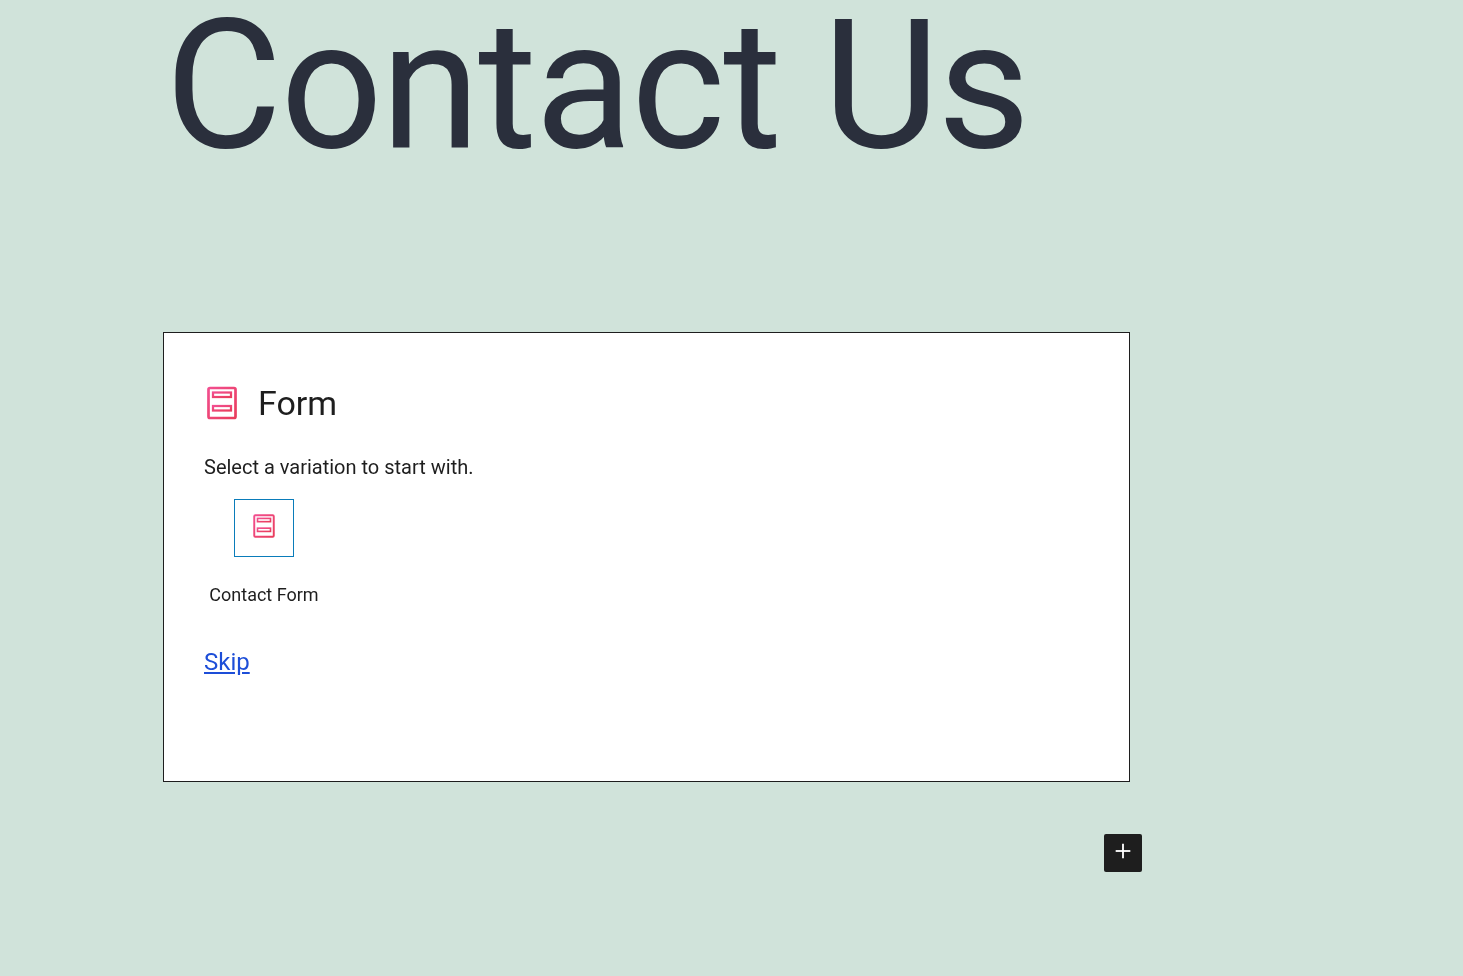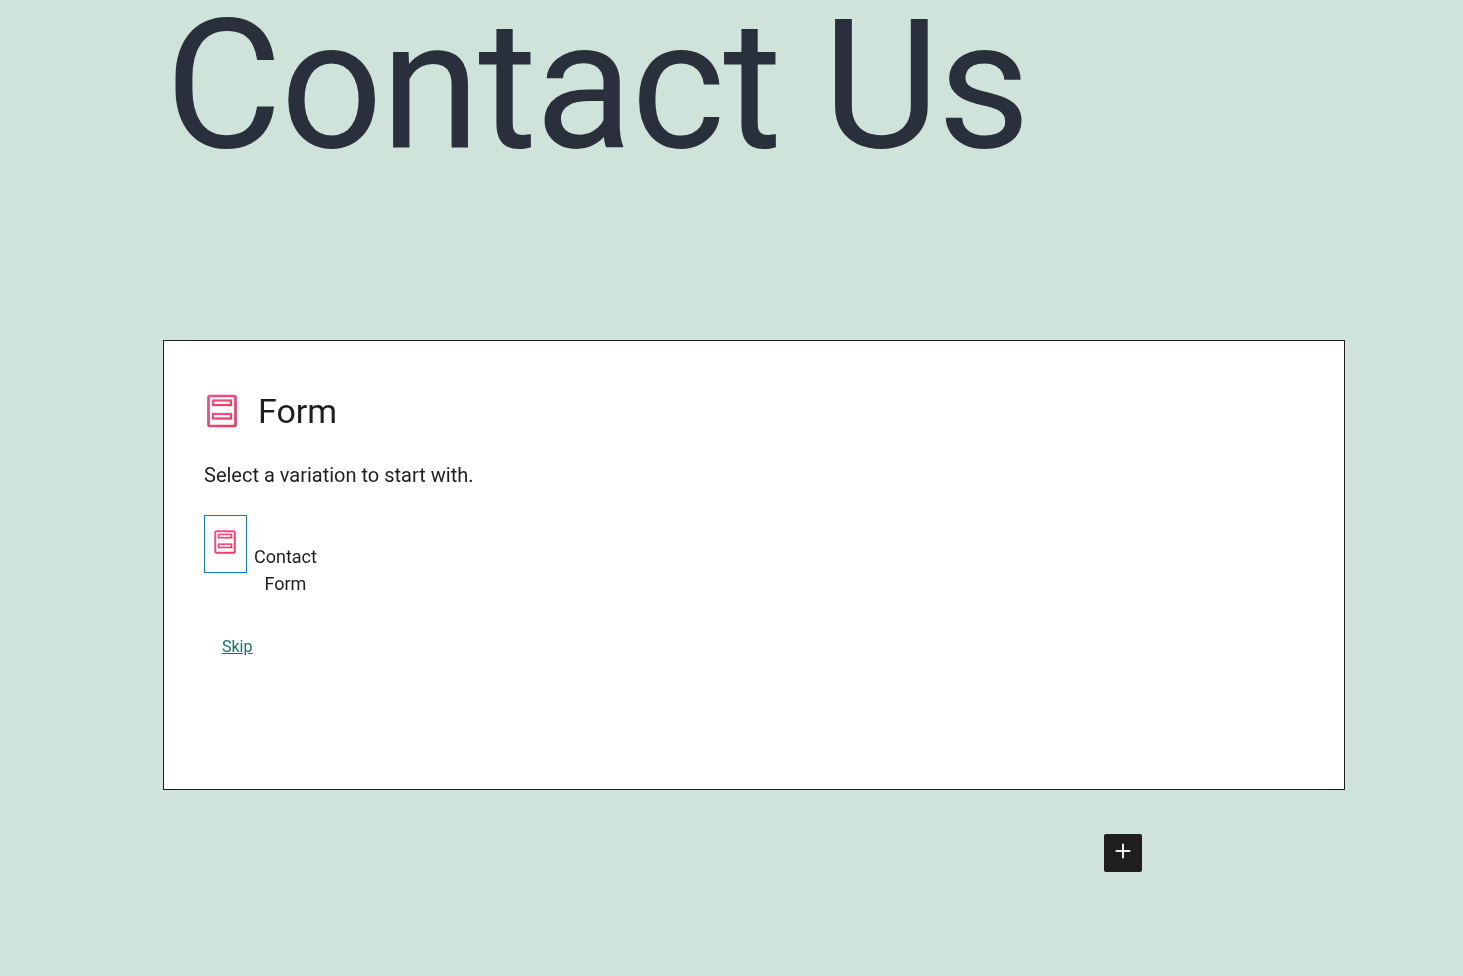--- a/index.html
+++ b/index.html
@@ -20,22 +20,22 @@
       font-weight: 400;
       color: #2a2f3c;
       position: absolute;
       left: 165px;
       top: -20px;
       letter-spacing: -2px;
     }
     .block-placeholder {
       position: absolute;
       left: 163px;
-      top: 340px;
-      width: 1182px;
+      top: 332px;
+      width: 967px;
       height: 450px;
       background-color: #ffffff;
       border: 1px solid #1e1e1e;
       padding: 50px 40px 40px 40px;
     }
     .block-header {
       display: flex;
       align-items: center;
       gap: 18px;
       margin-bottom: 32px;
@@ -45,31 +45,31 @@
       height: 36px;
     }
     .block-title {
       font-size: 34px;
       font-weight: 400;
       color: #1e1e1e;
     }
     .block-description {
       font-size: 20px;
       color: #1e1e1e;
-      margin-bottom: 28px;
+      margin-bottom: 20px;
     }
     .variations {
       display: flex;
       gap: 30px;
       margin-bottom: 40px;
     }
     .variation-item {
       display: flex;
-      flex-direction: row;
-      align-items: flex-end;
+      flex-direction: column;
+      align-items: center;
       width: 120px;
       cursor: pointer;
     }
     .variation-box {
       width: 60px;
       height: 58px;
       border: 1px solid #0a7cba;
       display: flex;
       align-items: center;
       justify-content: center;
@@ -79,25 +79,24 @@
       width: 26px;
       height: 28px;
     }
     .variation-label {
       font-size: 18px;
       color: #1e1e1e;
       text-align: center;
       line-height: 1.5;
     }
     .skip-link {
-      font-size: 16px;
-      color: #0f766e;
+      font-size: 24px;
+      color: #1d4ed8;
       text-decoration: underline;
       cursor: pointer;
-      margin-left: 18px;
     }
     .add-block-button {
       position: absolute;
       right: 321px;
       bottom: 104px;
       width: 38px;
       height: 38px;
       background-color: #1e1e1e;
       display: flex;
       align-items: center;

